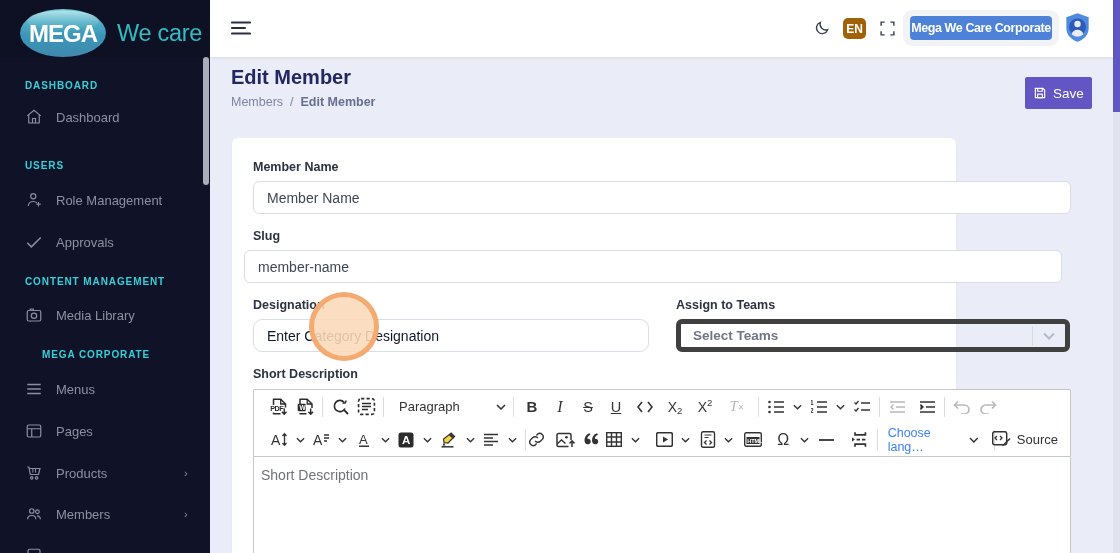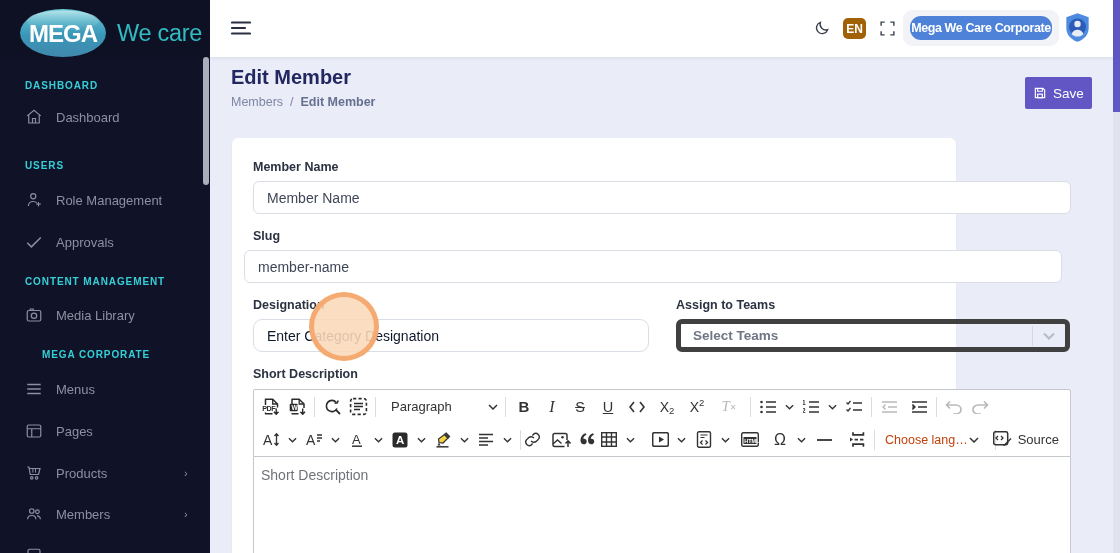--- a/index.html
+++ b/index.html
@@ -36,21 +36,21 @@
 .inp.ph { color:#0f172a;border-radius:9px; }
 
 
 #sel { position:absolute; left:444px; top:181px; width:394px; height:33px; border:5px solid #404040; border-radius:6px; display:flex; align-items:center; }
 #sel .txt { font-size:13.5px; font-weight:bold; color:#6f7684; padding-left:12px; flex:1; }
 #sel .bar { width:1px; height:20px; background:#d4d8e0; }
 #sel .ar { width:32px; display:flex; align-items:center; justify-content:center; }
 
 
 #editor { position:absolute; left:21px; top:251px; width:818px; }
-#toolbar { border:1px solid #c4c7cc; border-radius:2px 2px 0 0; background:#fff; padding:0 4px; }
+#toolbar { border:1px solid #c4c7cc; border-radius:2px 2px 0 0; background:#fff; padding:0 12px; }
 .tb-row { display:flex; align-items:center; height:33px; }
 .tb-btn { display:flex; align-items:center; justify-content:center; height:26px; min-width:26px; color:#333; }
 .tb-sep { width:1px; height:20px; background:#dcdcdc; margin:0 4px; flex:none; }
 .tb-chev { width:17px; display:flex; align-items:center; justify-content:center; }
 .dis { color:#b9b9b9 !important; }
 #edit-area { border:1px solid #c4c7cc; border-top:none; background:#fff; height:98px; padding:10px 7px; font-size:14px; color:#6f7276; }
 
 
 #clickcircle { position:absolute; left:309px; top:292px; width:70px; height:69px; border-radius:50%; background:rgba(250,217,184,0.88); border:5px solid rgba(243,168,109,0.95); z-index:9; }
 </style>
@@ -65,21 +65,21 @@
     <path d="M1 1.5h18M1 7h13M1 12.5h18" stroke="#2a3042" stroke-width="2.2" stroke-linecap="round"></path>
   </svg>
   <svg style="position:absolute; left:604px; top:20px;" width="16" height="16" viewBox="0 0 24 24" fill="none" stroke="#3a404f" stroke-width="2">
     <path d="M20.5 14.5A8.6 8.6 0 0 1 9.6 3.6 8.6 8.6 0 1 0 20.5 14.5Z"></path>
   </svg>
   <div style="position:absolute; left:633px; top:18px; width:23px; height:21px; background:#a16207; border-radius:5px; color:#fff; font-size:12px; font-weight:bold; display:flex; align-items:center; justify-content:center;">EN</div>
   <svg style="position:absolute; left:669px; top:20px;" width="17" height="17" viewBox="0 0 24 24" fill="none" stroke="#3a404f" stroke-width="2">
     <path d="M3 8V3h5M16 3h5v5M21 16v5h-5M8 21H3v-5"></path>
   </svg>
   <div style="position:absolute; left:693px; top:10px; width:156px; height:36px; background:#f2f3f7; border-radius:9px;"></div>
-  <div style="position:absolute; left:700px; top:16px; width:142px; height:24px; background:#4d82d8; border-radius:11px; color:#fff; font-size:12.5px; font-weight:bold; letter-spacing:-0.4px; white-space:nowrap; display:flex; align-items:center; justify-content:center;">Mega We Care Corporate</div>
+  <div style="position:absolute; left:700px; top:16px; width:142px; height:24px; background:#4d82d8; border-radius:4px; color:#fff; font-size:12.5px; font-weight:bold; letter-spacing:-0.4px; white-space:nowrap; display:flex; align-items:center; justify-content:center;">Mega We Care Corporate</div>
   <svg style="position:absolute; left:855px; top:12px;" width="25" height="31" viewBox="0 0 28 33">
     <path d="M14 0.5 26.5 5v12c0 8-5.5 13-12.5 15.5C7 30 1.5 25 1.5 17V5Z" fill="#4d8ae0"></path>
     <circle cx="14" cy="16" r="9.5" fill="#2d5cb8"></circle>
     <circle cx="14" cy="12.5" r="3.6" fill="#e8edf5"></circle>
     <path d="M7.5 24c.7-3.2 3.3-5 6.5-5s5.8 1.8 6.5 5c-1.8 1.7-4 2.7-6.5 2.7S9.3 25.7 7.5 24Z" fill="#e8edf5"></path>
   </svg>
   </div>
 
   <div id="sidebar">
     <div id="logo">
@@ -475,21 +475,21 @@
           <div class="tb-btn" style="margin-left:7px;">
               <svg width="17" height="17" viewBox="0 0 17 17" fill="none" stroke="#333">
                 <path d="M4 1.2v2.7h10.4V1.2" stroke-width="1.7"></path>
                 <path d="M4 15.8v-2.7h10.4v2.7" stroke-width="1.7"></path>
                 <path d="M1 6.6v4l3-2Z" fill="#333" stroke="none" transform="rotate(0)"></path>
                 <path d="M5.6 8.6h3.4M11 8.6h3.4" stroke-width="1.9"></path>
               </svg>
             </div>
           <div class="tb-sep"></div>
           <div style="display:flex; align-items:center; height:26px;">
-              <span style="font-size:12.5px; color:#c2410c; padding:0 1px 0 6px;">Choose lang…</span>
+              <span style="font-size:12.5px; color:#3b82f6; padding:0 1px 0 6px;">Choose lang…</span>
               <svg width="10" height="6" viewBox="0 0 10 6" fill="none" stroke="#333" stroke-width="1.5">
                 <path d="M1 1l4 4 4-4"></path>
               </svg>
               <span style="width:12px"></span>
             </div>
           <div class="tb-sep"></div>
           <div class="tb-btn" style="margin-left:-10px;">
               <svg width="19" height="17" viewBox="0 0 19 17" fill="none" stroke="#333" stroke-width="1.5">
                 <rect x="0.7" y="0.7" width="14" height="13" rx="2"></rect>
                 <path d="M5 5 3 7l2 2M8 5l2 2-2 2" stroke-width="1.3"></path>

